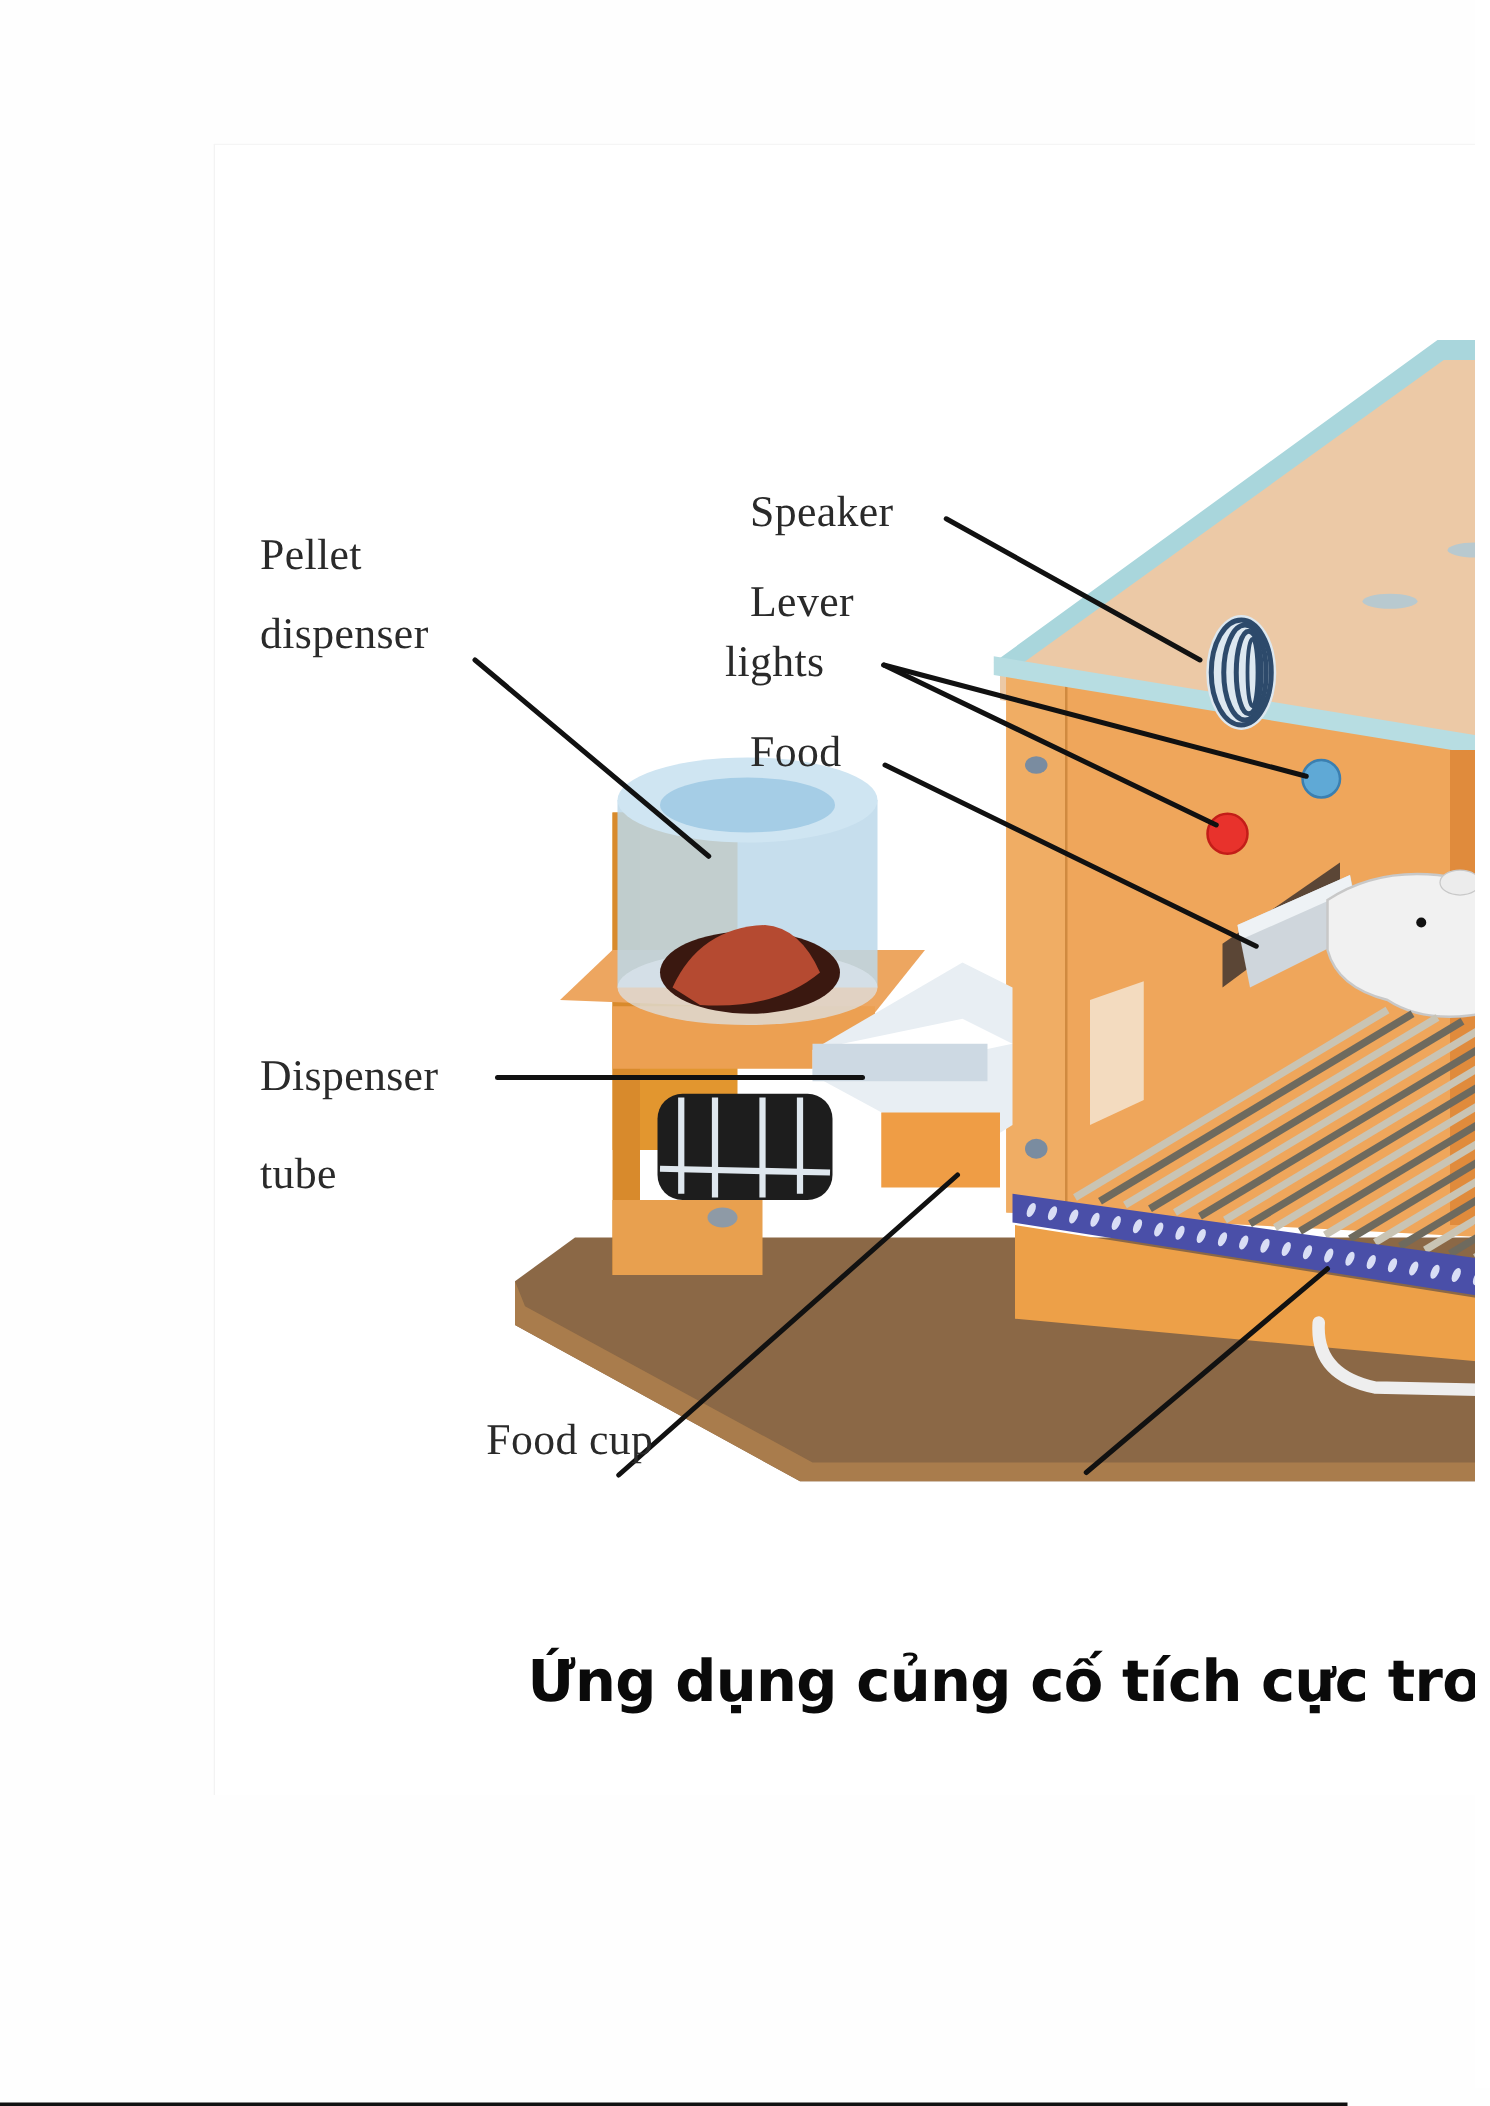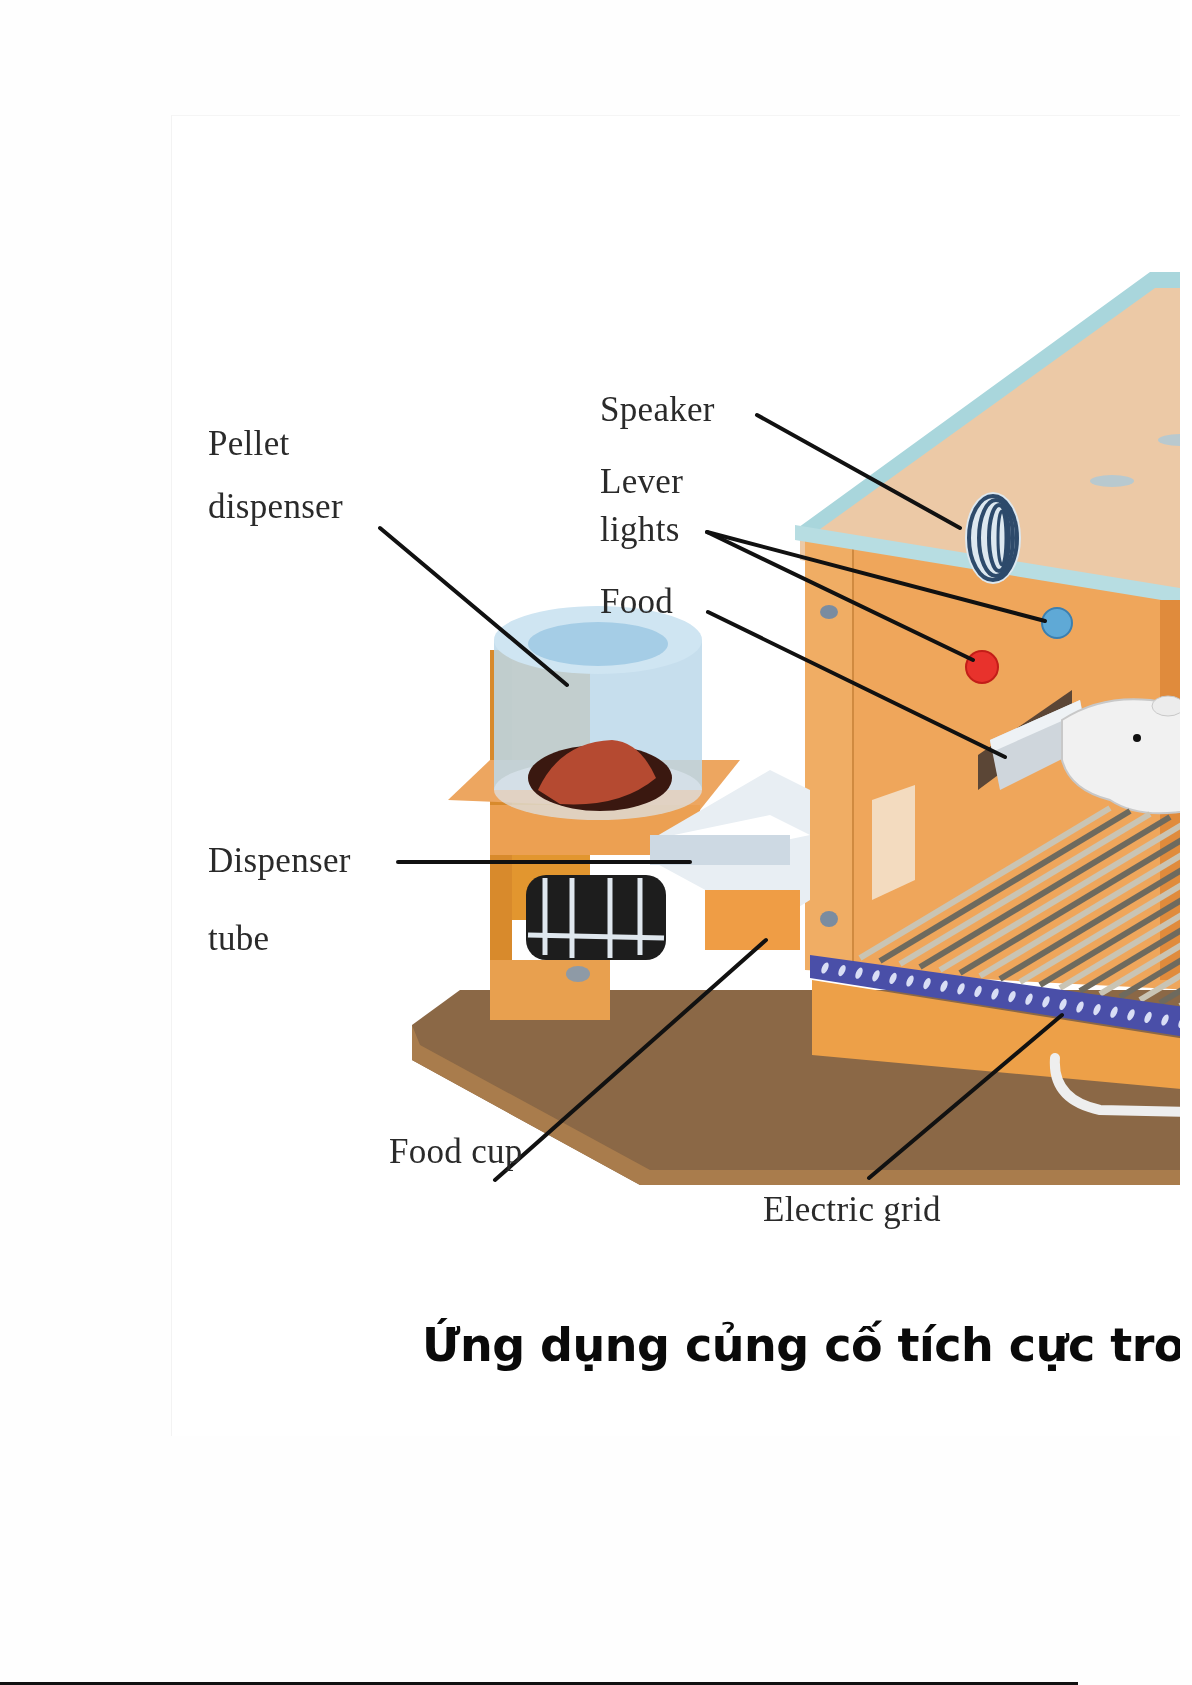--- a/index.html
+++ b/index.html
@@ -167,24 +167,23 @@
       <line x1="398" y1="862" x2="690" y2="862"></line>
       <line x1="495" y1="1180" x2="766" y2="940"></line>
       <line x1="869" y1="1178" x2="1062" y2="1015"></line>
     </g>
   </svg>
 
   <div class="lbl" style="left:600px; top:386px;">Speaker</div>
   <div class="lbl" style="left:208px; top:420px;">Pellet</div>
   <div class="lbl" style="left:208px; top:483px;">dispenser</div>
   <div class="lbl" style="left:600px; top:458px;">Lever</div>
-  <div class="lbl" style="left:600px; top:506px;">lights</div>
+  <div class="lbl" style="left:580px; top:506px;">lights</div>
   <div class="lbl" style="left:600px; top:578px;">Food</div>
   <div class="lbl" style="left:208px; top:837px;">Dispenser</div>
   <div class="lbl" style="left:208px; top:885px;margin-top:30px;">tube</div>
   <div class="lbl" style="left:389px; top:1128px;">Food cup</div>
-  <div class="lbl" style="left:763px; top:1186px;">Electric grid</div>
 
   <div id="caption">Ứng dụng củng cố tích cực trong</div>
 
   <div id="clip-right"></div>
   <div id="bottom-rule"></div>
 </div>
 
 </body></html>

